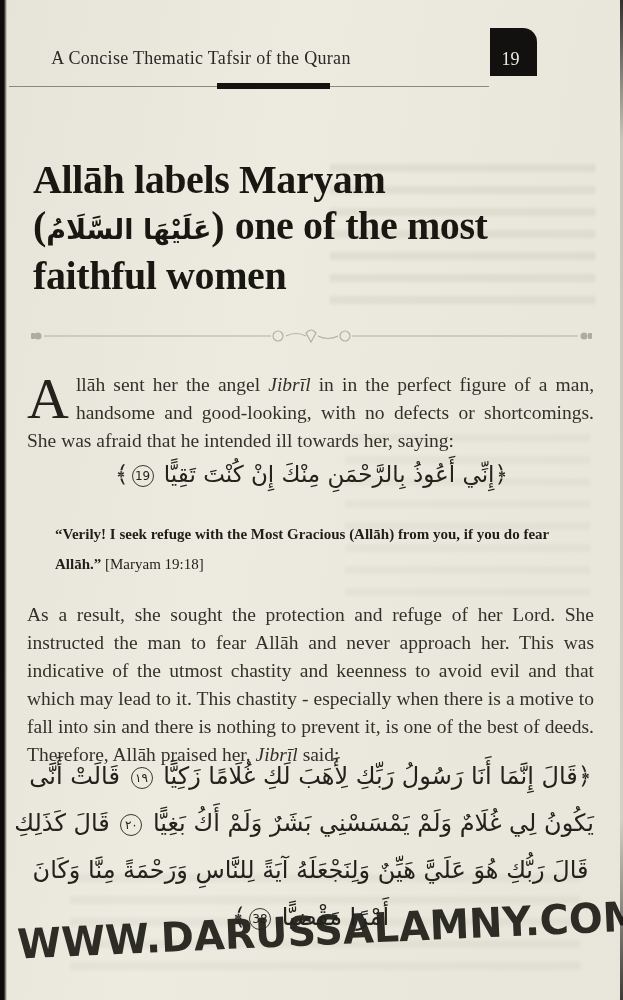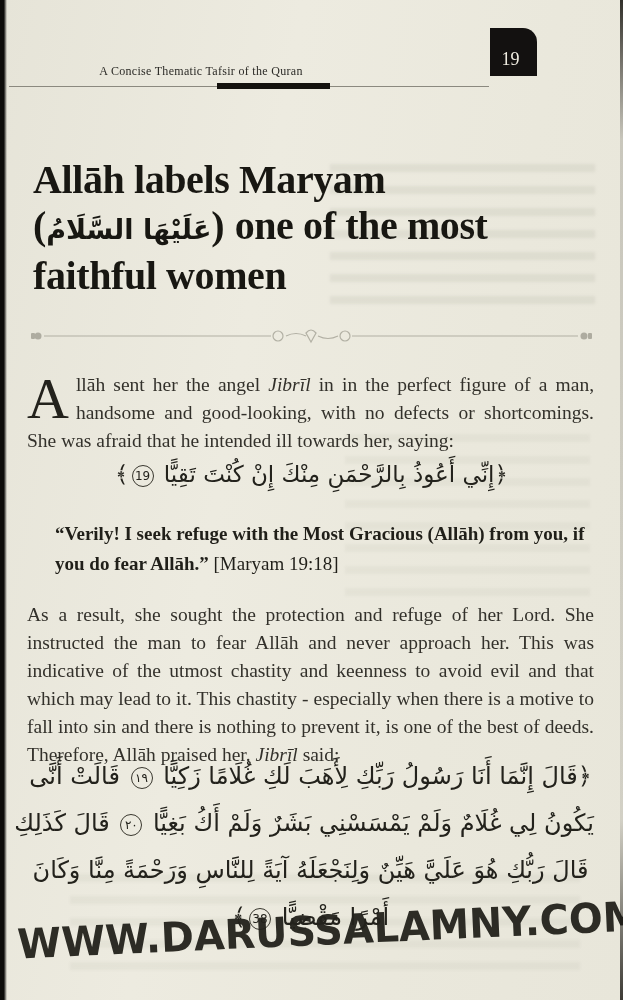--- a/index.html
+++ b/index.html
@@ -11,21 +11,21 @@
   
   .edge-left{position:absolute;left:0;top:0;width:7px;height:100%;
     background:linear-gradient(to right,#0d0c0a 55%,rgba(13,12,10,0));}
   .edge-right{position:absolute;right:0;top:0;width:3px;height:100%;
     background:linear-gradient(to bottom,rgba(18,16,12,.85),rgba(18,16,12,.15) 14%,rgba(18,16,12,.10) 82%,rgba(18,16,12,.8));}
   
   .bleed{position:absolute;filter:blur(1.6px);pointer-events:none;
     background:repeating-linear-gradient(to bottom,rgba(0,0,0,0) 0 14px,rgba(96,99,78,.085) 14px 22px);}
   
   .book-title{position:absolute;top:48px;left:0;width:402px;text-align:center;
-    font-size:12px;letter-spacing:.3px;color:#2a2925;margin-top:16px;}
+    font-size:18px;letter-spacing:.3px;color:#2a2925;}
   .rule-thin{position:absolute;top:86px;left:9px;width:480px;height:1px;background:#8b897f;}
   .rule-thick{position:absolute;top:83px;left:217px;width:113px;height:6px;background:#14120e;}
   .page-tab{position:absolute;top:28px;left:490px;width:47px;height:48px;background:#131110;
     border-radius:0 14px 0 0;display:flex;align-items:flex-end;justify-content:center;
     padding-bottom:6px;box-sizing:border-box;}
   .page-tab span{color:#efece1;font-size:18px;margin-right:6px;}
   
   .chapter-title{position:absolute;top:157px;left:33px;width:593px;text-align:left;
     font-size:40px;font-weight:700;line-height:46px;color:#181712;letter-spacing:-.4px;}
   .chapter-title .ar-inline{font-family:"DejaVu Sans",sans-serif;font-size:27px;font-weight:700;}
@@ -40,21 +40,21 @@
   
   .ar{font-family:"DejaVu Sans",sans-serif;direction:rtl;color:#23221c;}
   .verse1{position:absolute;top:461px;left:0;width:100%;text-align:center;font-size:23px;}
   .verse2{position:absolute;top:753px;left:27px;width:567px;text-align:center;
     font-size:24px;line-height:47px;}
   .ar-line{white-space:nowrap;}
   .ayah{display:inline-flex;align-items:center;justify-content:center;
     width:20px;height:20px;border:1.4px solid #3a382f;border-radius:50%;
     font-size:12px;line-height:1;vertical-align:2px;margin:0 3px;}
   
-  .quote{position:absolute;top:519px;left:55px;width:533px;font-size:19px;
+  .quote{position:absolute;top:519px;left:55px;width:533px;font-size:15px;
     line-height:30px;font-weight:700;color:#201f19;}
   .quote .ref{font-weight:400;}
   
   .watermark{position:absolute;top:907px;left:8px;width:612px;text-align:center;
     font-family:"DejaVu Sans",sans-serif;font-weight:700;font-size:41px;
     color:#23221c;transform:rotate(-2.6deg) scaleX(.97);letter-spacing:0;opacity:.95;}
   i{font-style:italic;}
 </style>
 </head>
 <body>

